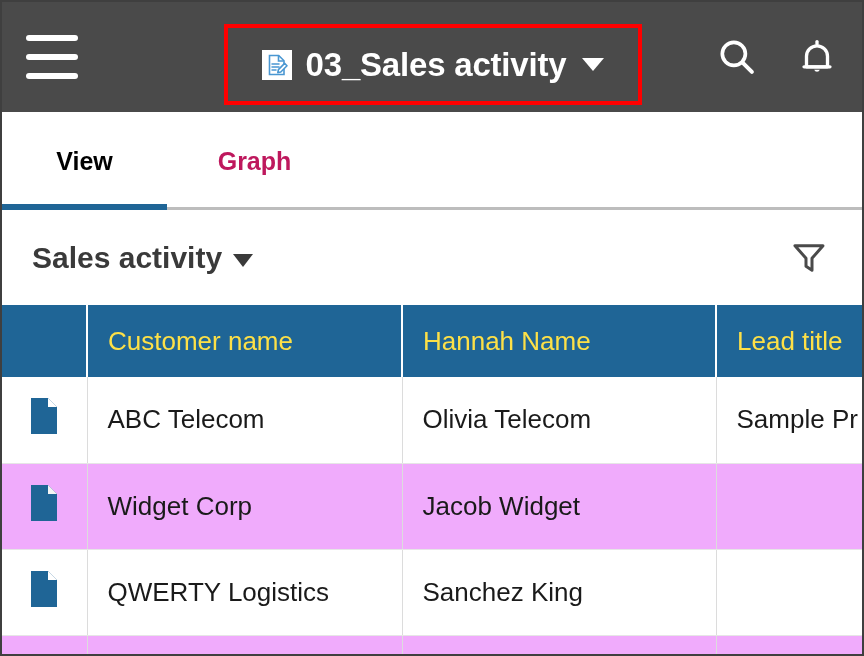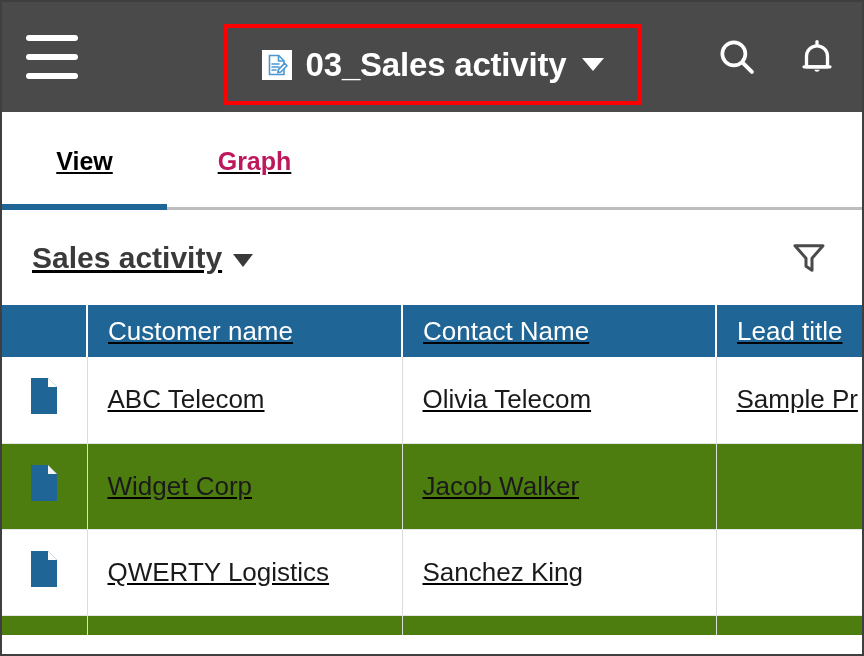--- a/index.html
+++ b/index.html
@@ -12,21 +12,20 @@
     -webkit-font-smoothing: antialiased;
   }
   #app {
     position: relative;
     width: 864px;
     height: 656px;
     overflow: hidden;
     box-sizing: border-box;
     border: 2px solid #3f3f3f;
     background: #ffffff;
-    text-decoration: underline;
   }
 
   
   .appbar {
     position: relative;
     height: 110px;
     background: #4a4a4a;
     display: flex;
     align-items: center;
     box-sizing: border-box;
@@ -192,25 +191,25 @@
   }
 
   
   .table {
     width: 100%;
     border-collapse: collapse;
     table-layout: fixed;
   }
   .table th {
     background: #1f6596;
-    color: #ffffff;
+    color: #fde047;
     font-size: 26px;
     font-weight: normal;
     text-align: left;
-    height: 52px;
+    height: 72px;
     padding: 0 0 0 20px;
     border-right: 2px solid #ffffff;
     white-space: nowrap;
     overflow: hidden;
     box-sizing: border-box;
   }
   .table th.col-icon { padding: 0; width: 85px; }
   .table td {
     height: 86px;
     font-size: 26px;
@@ -221,21 +220,21 @@
     white-space: nowrap;
     overflow: hidden;
     box-sizing: border-box;
     vertical-align: middle;
   }
   .table td.col-icon {
     width: 85px;
     padding: 0;
     text-align: center;
   }
-  .table tr.alt td { background: #4d7c0f; }
+  .table tr.alt td { background: #f0abfc; }
   .table tr.normal td { background: #ffffff; }
   .link {
     color: #1f6596;
     cursor: pointer;
   }
   .doc-cell-icon {
     display: inline-flex;
     align-items: center;
     justify-content: center;
     cursor: pointer;
@@ -314,21 +313,21 @@
     <colgroup>
       <col style="width:85px">
       <col style="width:315px">
       <col style="width:314px">
       <col style="width:150px">
     </colgroup>
     <thead>
       <tr>
         <th class="col-icon"></th>
         <th>Customer name</th>
-        <th>Contact Name</th>
+        <th>Hannah Name</th>
         <th>Lead title</th>
       </tr>
     </thead>
     <tbody>
       <tr class="normal">
         <td class="col-icon">
           <span class="doc-cell-icon">
             <svg width="30" height="38" viewBox="0 0 30 38" aria-hidden="true">
               <path d="M2 1h17l9 9v27H2z" fill="#1f6596"></path>
               <path d="M19 1v9h9z" fill="#ffffff"></path>
@@ -342,21 +341,21 @@
       <tr class="alt">
         <td class="col-icon">
           <span class="doc-cell-icon">
             <svg width="30" height="38" viewBox="0 0 30 38" aria-hidden="true">
               <path d="M2 1h17l9 9v27H2z" fill="#1f6596"></path>
               <path d="M19 1v9h9z" fill="#f4f4f4"></path>
             </svg>
           </span>
         </td>
         <td class="link">Widget Corp</td>
-        <td>Jacob Walker</td>
+        <td>Jacob Widget</td>
         <td class="link"></td>
       </tr>
       <tr class="normal">
         <td class="col-icon">
           <span class="doc-cell-icon">
             <svg width="30" height="38" viewBox="0 0 30 38" aria-hidden="true">
               <path d="M2 1h17l9 9v27H2z" fill="#1f6596"></path>
               <path d="M19 1v9h9z" fill="#ffffff"></path>
             </svg>
           </span>

